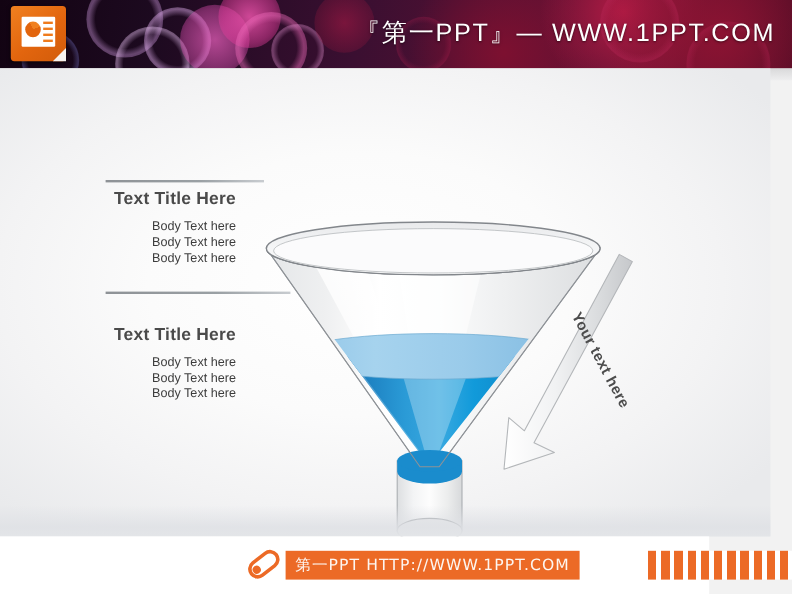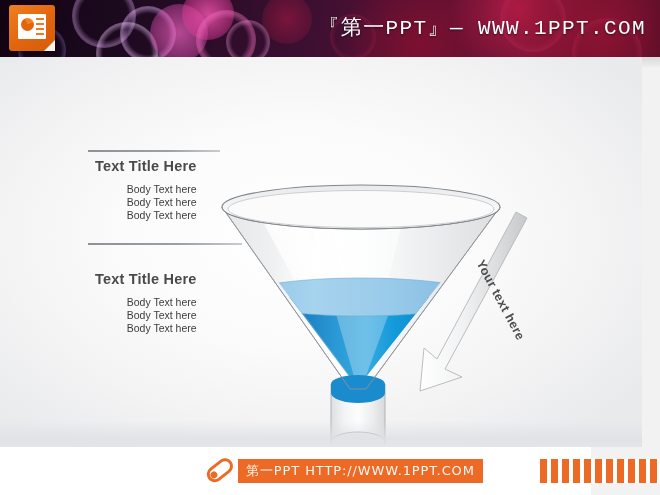--- a/index.html
+++ b/index.html
@@ -39,21 +39,21 @@
     border-radius: 50%;
     pointer-events: none;
   }
   #header-title {
     position: absolute;
     right: 14px;
     top: 13px;
     color: #ffffff;
     font-size: 21px;
     letter-spacing: 1.4px;
-    font-family: Liberation Mono, monospace;
+    font-family: Liberation Sans, sans-serif;
     white-space: nowrap;
     text-shadow: 0 1px 2px rgba(0,0,0,.55);
   }
   
   #logo {
     position: absolute;
     left: 9px; top: 5px;
     width: 46px; height: 46px;
   }
   #logo .logo-sheet {

